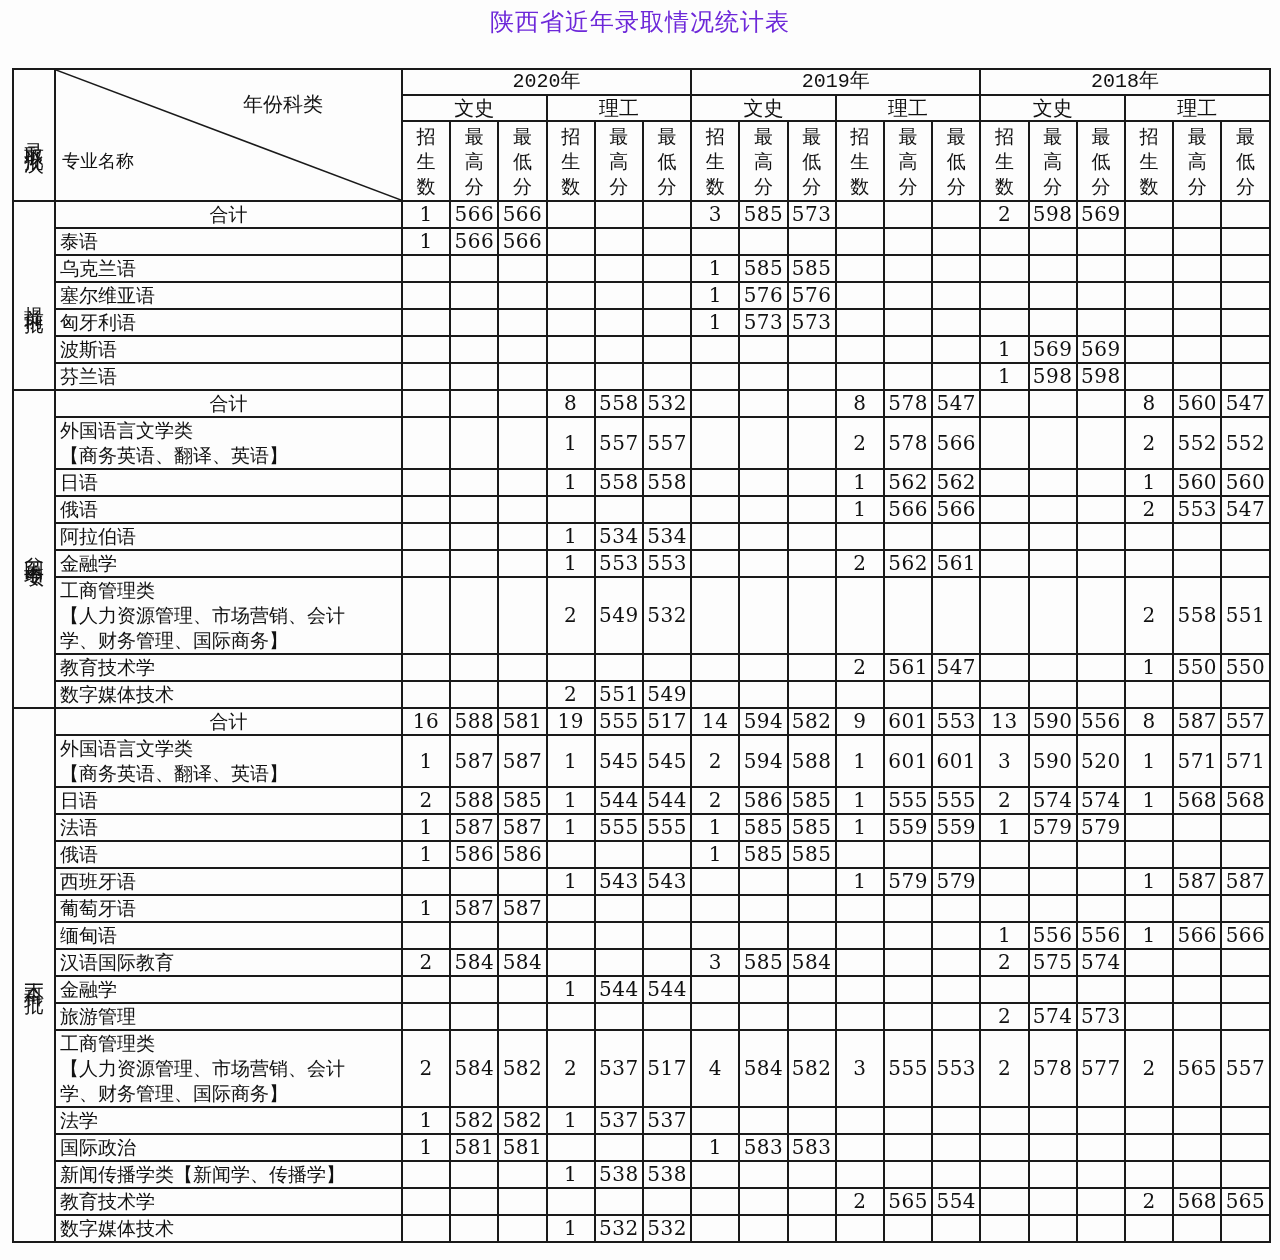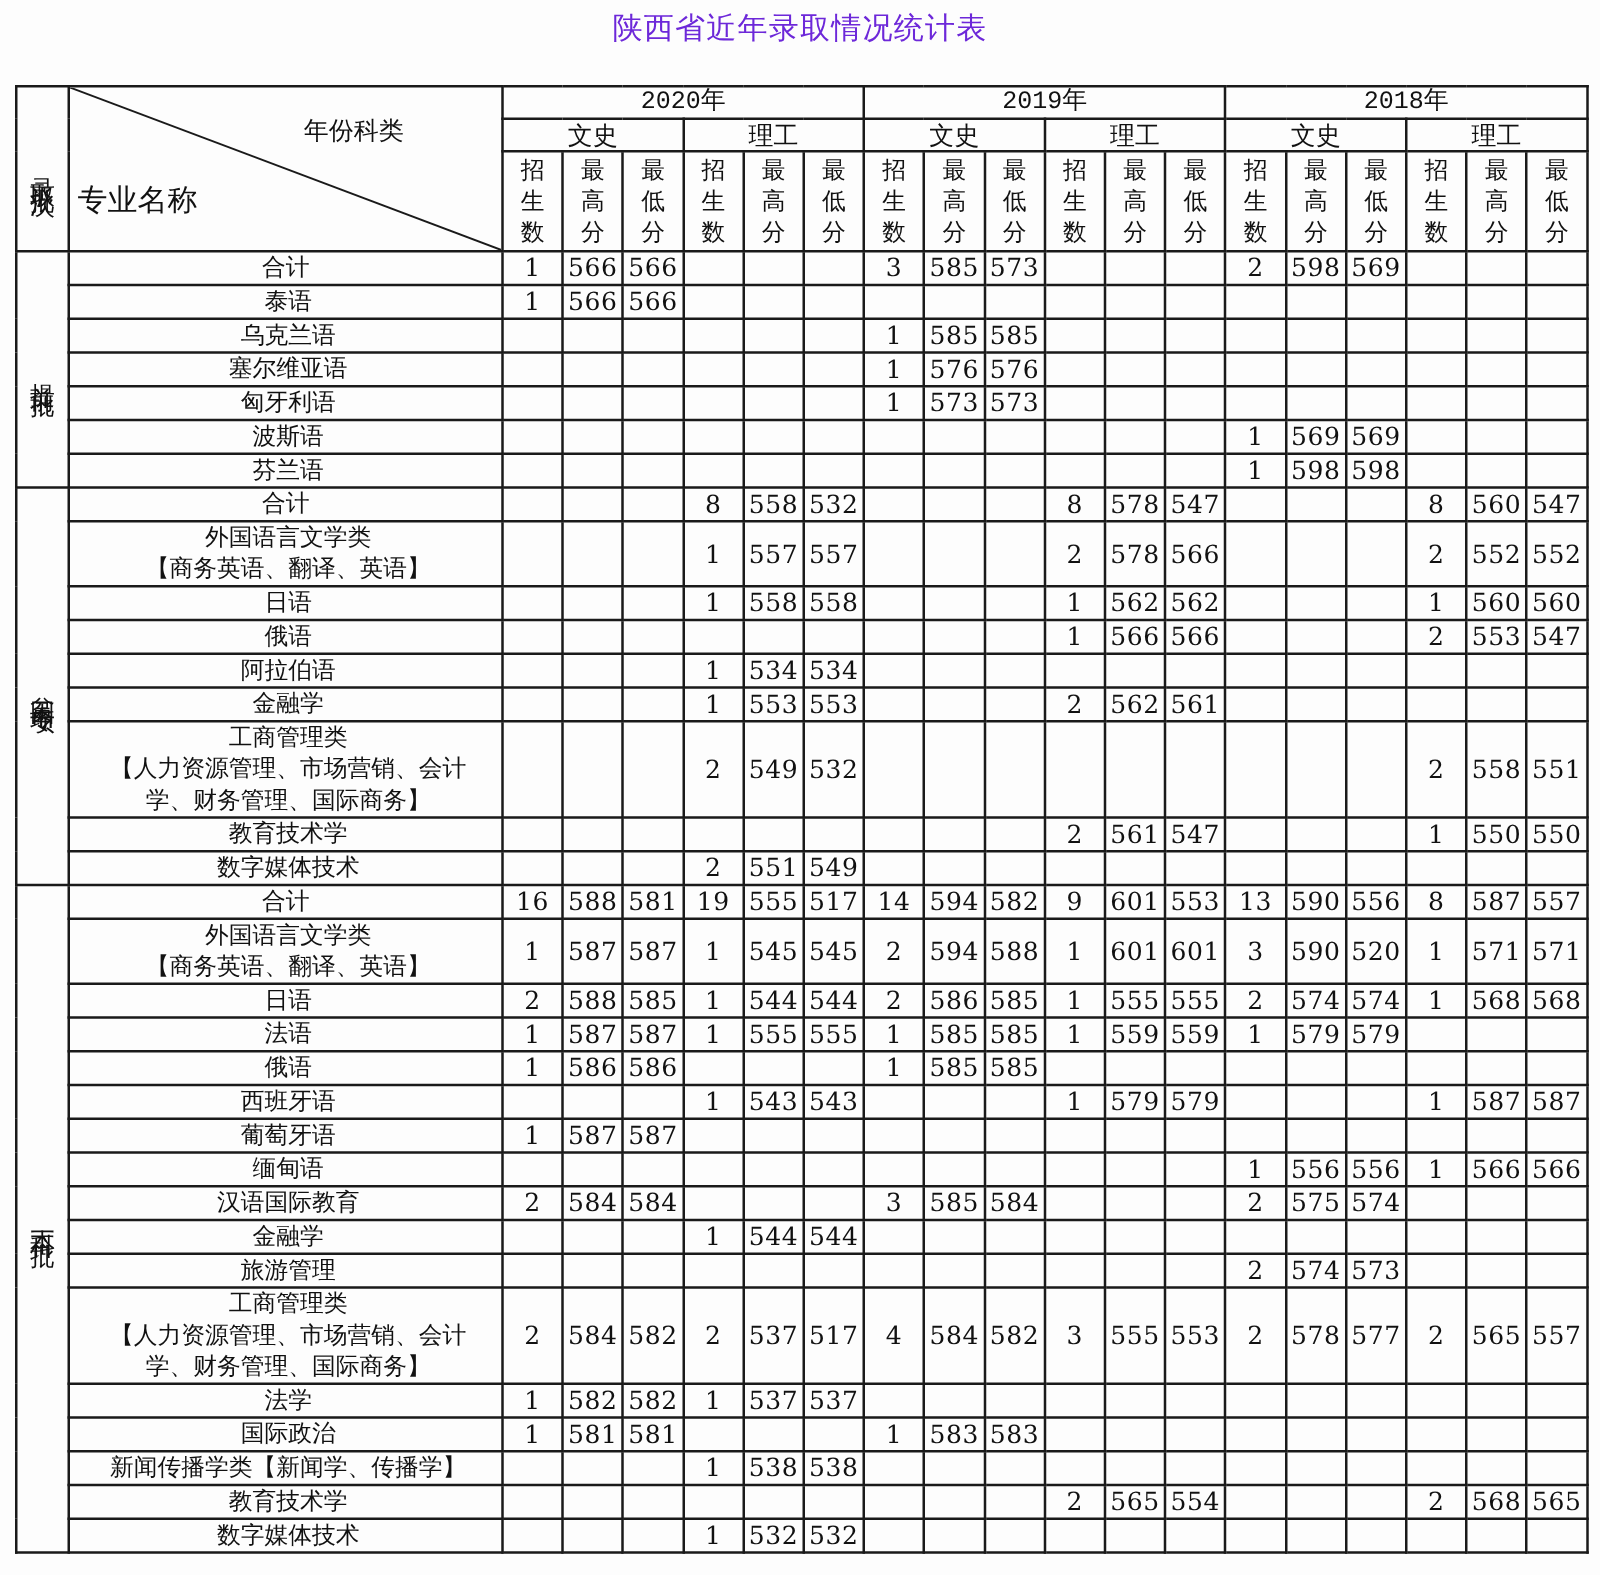--- a/index.html
+++ b/index.html
@@ -11,26 +11,26 @@
   table { position:absolute; left:12px; top:68px; border-collapse:collapse;
           table-layout:fixed; width:1257px; }
   td, th { border:2px solid #1a1a1a; padding:0; font-weight:normal; text-align:center;
            vertical-align:middle; font-size:20px; line-height:25px; overflow:hidden; }
   .batchhead { width:40px; font-size:20px; line-height:25px; }
   .vert { writing-mode:vertical-rl; text-orientation:upright; letter-spacing:4px; margin:0 auto;
           font-family:"DejaVu Sans","Liberation Sans",sans-serif; }
   .diag { position:relative; width:345px; }
   .diag svg { position:absolute; left:0; top:0; width:100%; height:100%; }
   .diag .tr { position:absolute; left:158px; top:22px; font-family:"DejaVu Sans","Liberation Sans",sans-serif; font-size:20px;margin-left:29px; }
-  .diag .bl { position:absolute; left:6px; top:78px; font-family:"DejaVu Sans","Liberation Sans",sans-serif; font-size:24px; }
+  .diag .bl { position:absolute; left:6px; top:78px; font-family:"DejaVu Sans","Liberation Sans",sans-serif; font-size:18px; }
   .yr { font-size:20px; height:24px; line-height:24px;font-family:Liberation Mono, monospace; }
   .cat { font-size:20px; height:24px; line-height:24px; font-family:"DejaVu Sans","Liberation Sans",sans-serif; }
   .metric { height:78px; font-size:19px; line-height:25px; font-family:"DejaVu Sans","Liberation Sans",sans-serif; }
   .metric span { display:block; }
-  .major { text-align:center; padding-left:4px; font-family:"DejaVu Sans","Liberation Sans",sans-serif; font-size:19px; line-height:25px; }
+  .major { text-align:left; padding-left:4px; font-family:"DejaVu Sans","Liberation Sans",sans-serif; font-size:19px; line-height:25px; }
   .total { text-align:center; font-family:Liberation Serif, serif; font-size:19px; }
   .num { font-size:20px; letter-spacing:0.5px; }
   tr.r1 td { height:23px; }
   tr.r2 td { height:48px; }
   tr.r3 td { height:74px; }
 </style>
 </head>
 <body>
 
 <div class="title">陕西省近年录取情况统计表</div>

